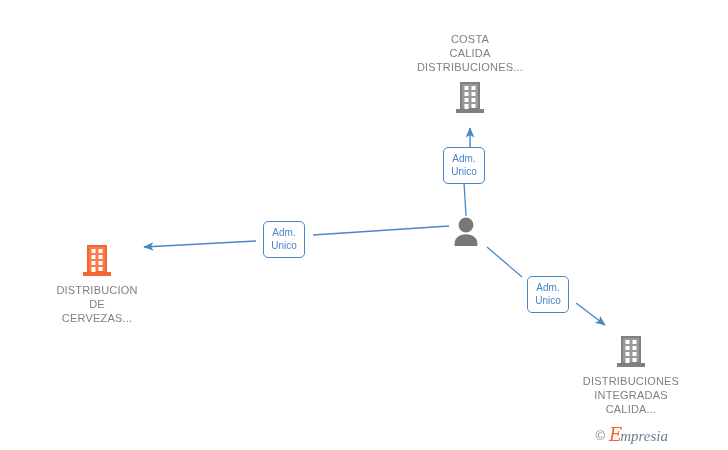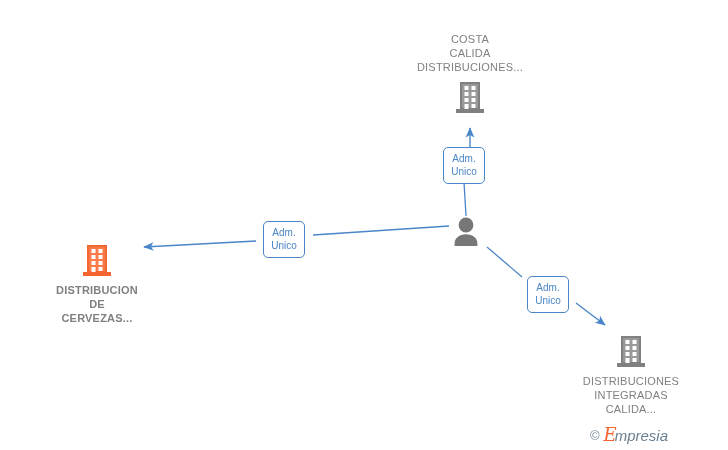--- a/index.html
+++ b/index.html
@@ -36,21 +36,21 @@
     margin-left: -80px;
   }
   .node-label {
     font-size: 11px;
     line-height: 14px;
     color: #808080;
     letter-spacing: .2px;
     white-space: pre-line;
   }
   .node-label.strong {
-    font-weight: bold;
+    font-weight: normal;
   }
   .icon-wrap {
     display: block;
     line-height: 0;
   }
 
   
   .node.label-top .node-label { margin-bottom: 6px; }
   .node.label-bottom .node-label { margin-top: 6px; }
 
@@ -85,21 +85,21 @@
     color: #7b8b99;
   }
   #watermark .brand-e {
     color: #f4652f;
     font-family: "DejaVu Serif", serif;
     font-style: italic;
     font-size: 18px;
     line-height: 1;
   }
   #watermark .brand-rest {
-    font-family: Liberation Sans, sans-serif;
+    font-family: Liberation Serif, serif;
     font-style: italic;
     color: #6b7f91;
     font-size: 15px;
     line-height: 1;
     margin-left: -2px;
   }
 </style>
 </head>
 <body>
 

